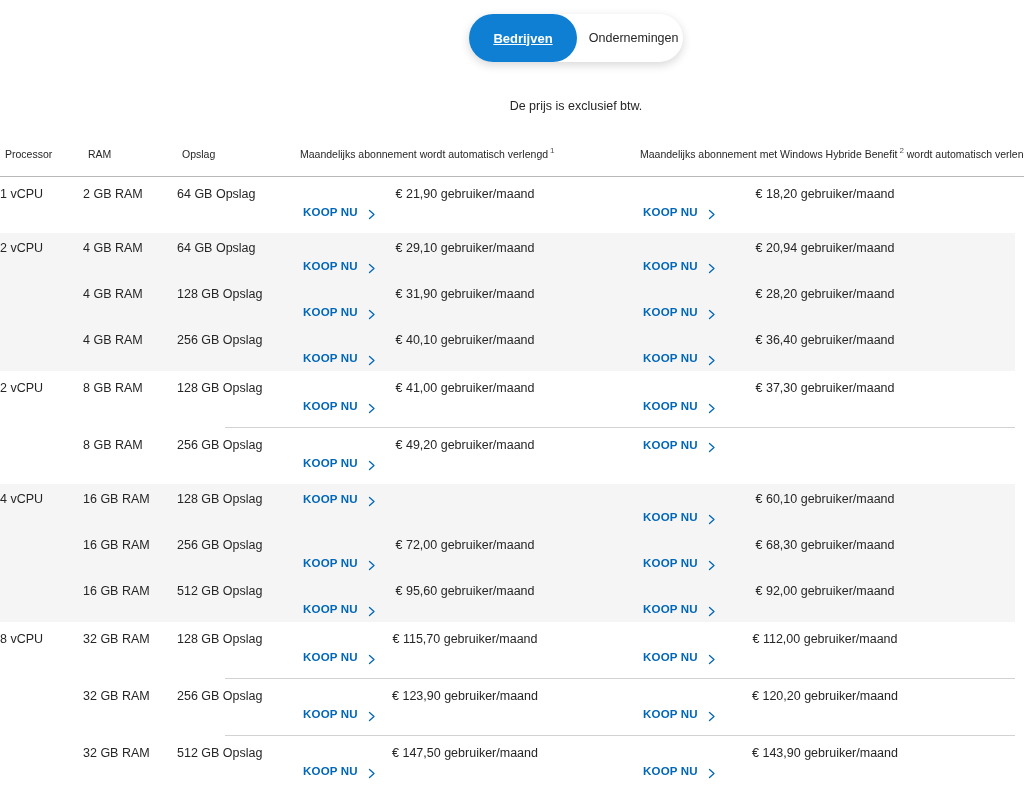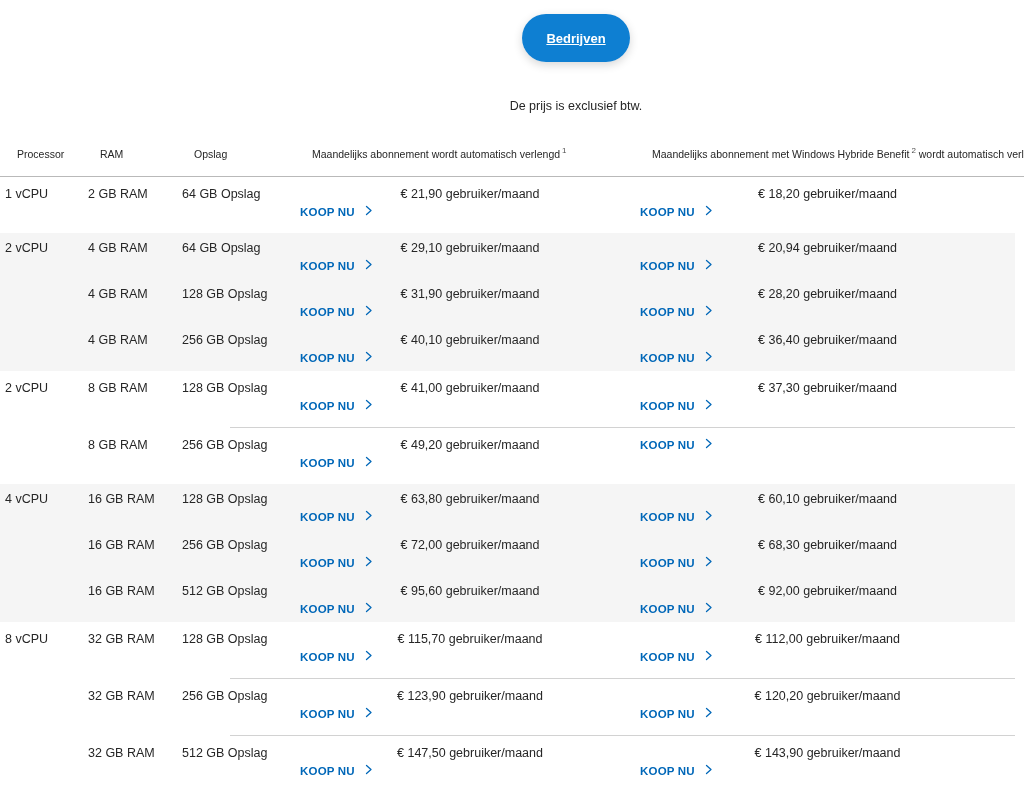--- a/index.html
+++ b/index.html
@@ -26,56 +26,59 @@
   .toggle-option.unselected {
     width: 98px; padding: 2px 4px; text-align: center;
     word-break: break-all; line-height: 1.3; font-size: 12.5px; color: #262626;
   }
   .tax-note { text-align: center; margin-top: 37px; font-size: 12.5px; }
 
   
   .pricing-table { margin-top: 33px; }
   .header-row {
     display: grid; grid-template-columns: 83px 94px 118px 340px 1fr;
-    width: 1024px; padding-left: 17px; padding-bottom: 16px;
+    width: 1024px; padding-left: 5px; padding-bottom: 16px;
     border-bottom: 1px solid #b9b9b9;
     font-size: 10.5px; align-items: end;
   }
   .header-cell { white-space: nowrap; }
   sup { font-size: 8px; margin-left: 2px; color: #515151; }
 
-  .group { display: grid; grid-template-columns: 83px 1fr; width: 1015px; padding-left: 5px; }
+  .group { display: grid; grid-template-columns: 83px 1fr; width: 1015px; }
   .group.striped { background: #f5f5f5; }
   .processor-cell { font-size: 12.5px; padding-top: 10px; }
   .group.striped .processor-cell { padding-top: 8px; }
 
   .row { display: grid; grid-template-columns: 94px 118px 340px 1fr; padding: 10px 0 13px; }
   .group.striped .row { padding: 8px 0 5px; }
   .cell { font-size: 12.5px; line-height: 15px; }
   .price-line { font-size: 12.5px; line-height: 15px; margin-bottom: 3px; text-align: center; }
 
   .buy-link {
-    display: inline-flex; align-items: flex-start; gap: 8px;
+    display: inline-flex; align-items: flex-end; gap: 8px;
     color: #0067b8; font-weight: bold; font-size: 11.5px; letter-spacing: 0.2px;
-    cursor: pointer; text-decoration: none; line-height: 15px; width: max-content;
+    cursor: pointer; text-decoration: none; line-height: 15px; width: max-content; margin-left: 8px;
   }
   .chevron { display: inline-flex; }
 
   .row-divider { border-top: 1px solid #d2d2d2; margin-left: 142px; }
 </style>
 </head>
 <body>
 
 <div>
 
   <div class="top-section">
     <div class="toggle-wrap">
       <div class="toggle">
         <div class="toggle-option selected">
           <span>Bedrijven</span>
+        </div>
+        <div class="toggle-option unselected">
+          <span>Ondernemingen</span>
         </div>
       </div>
     </div>
     <div class="tax-note">De prijs is exclusief btw.</div>
   </div>
 
   <div class="pricing-table">
     <div class="header-row">
       <div class="header-cell">Processor</div>
       <div class="header-cell">RAM</div>
@@ -265,21 +268,20 @@
 </div>
   </div>
 
   <div class="group striped">
     <div class="processor-cell">4 vCPU</div>
     <div class="rows">
   <div class="row">
     <div class="cell">16 GB RAM</div>
     <div class="cell">128 GB Opslag</div>
     <div class="cell">
-      <div class="price-line">€ 63,80 gebruiker/maand</div>
       <a class="buy-link">
         <span>KOOP NU</span>
         <span class="chevron">
           <svg width="11" height="11" viewBox="0 0 11 11">
                       <path d="M3.5 1.5 L8 5.5 L3.5 9.5" fill="none" stroke="#0067b8" stroke-width="1.3" stroke-linecap="round" stroke-linejoin="round"></path>
                     </svg>
         </span>
       </a>
     </div>
     <div class="cell">

